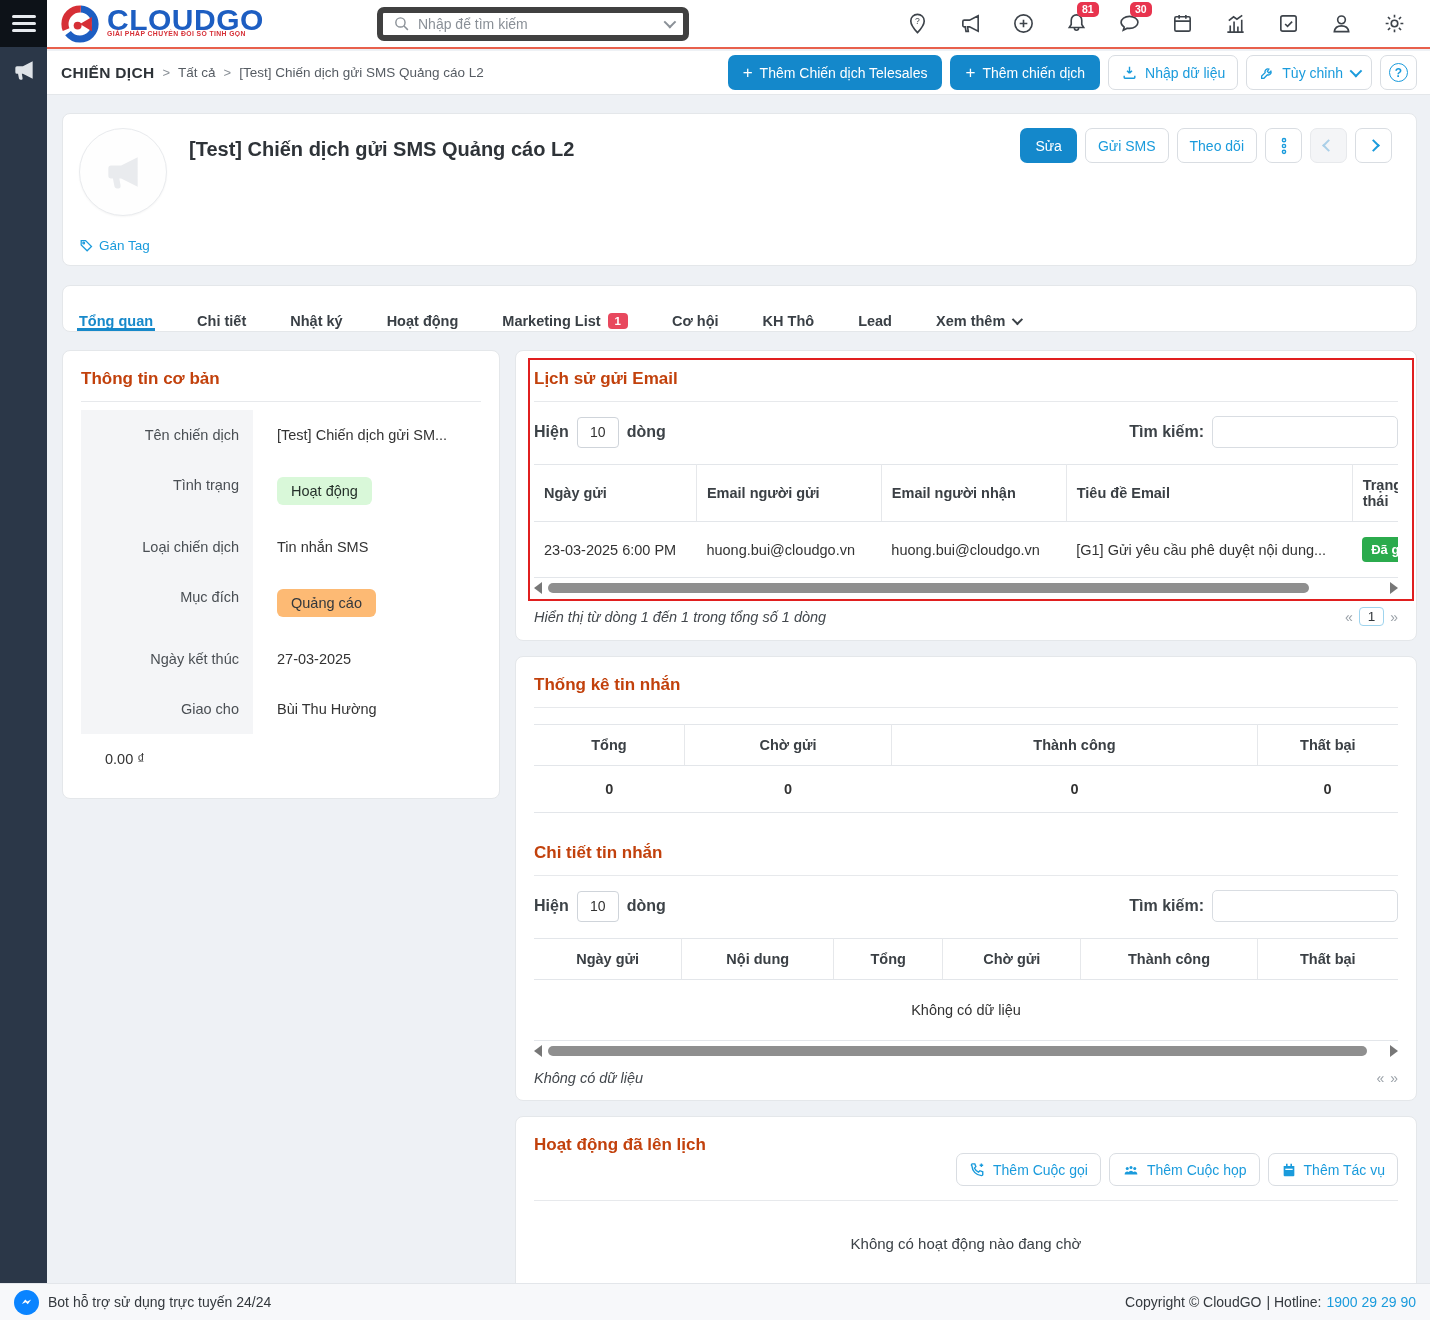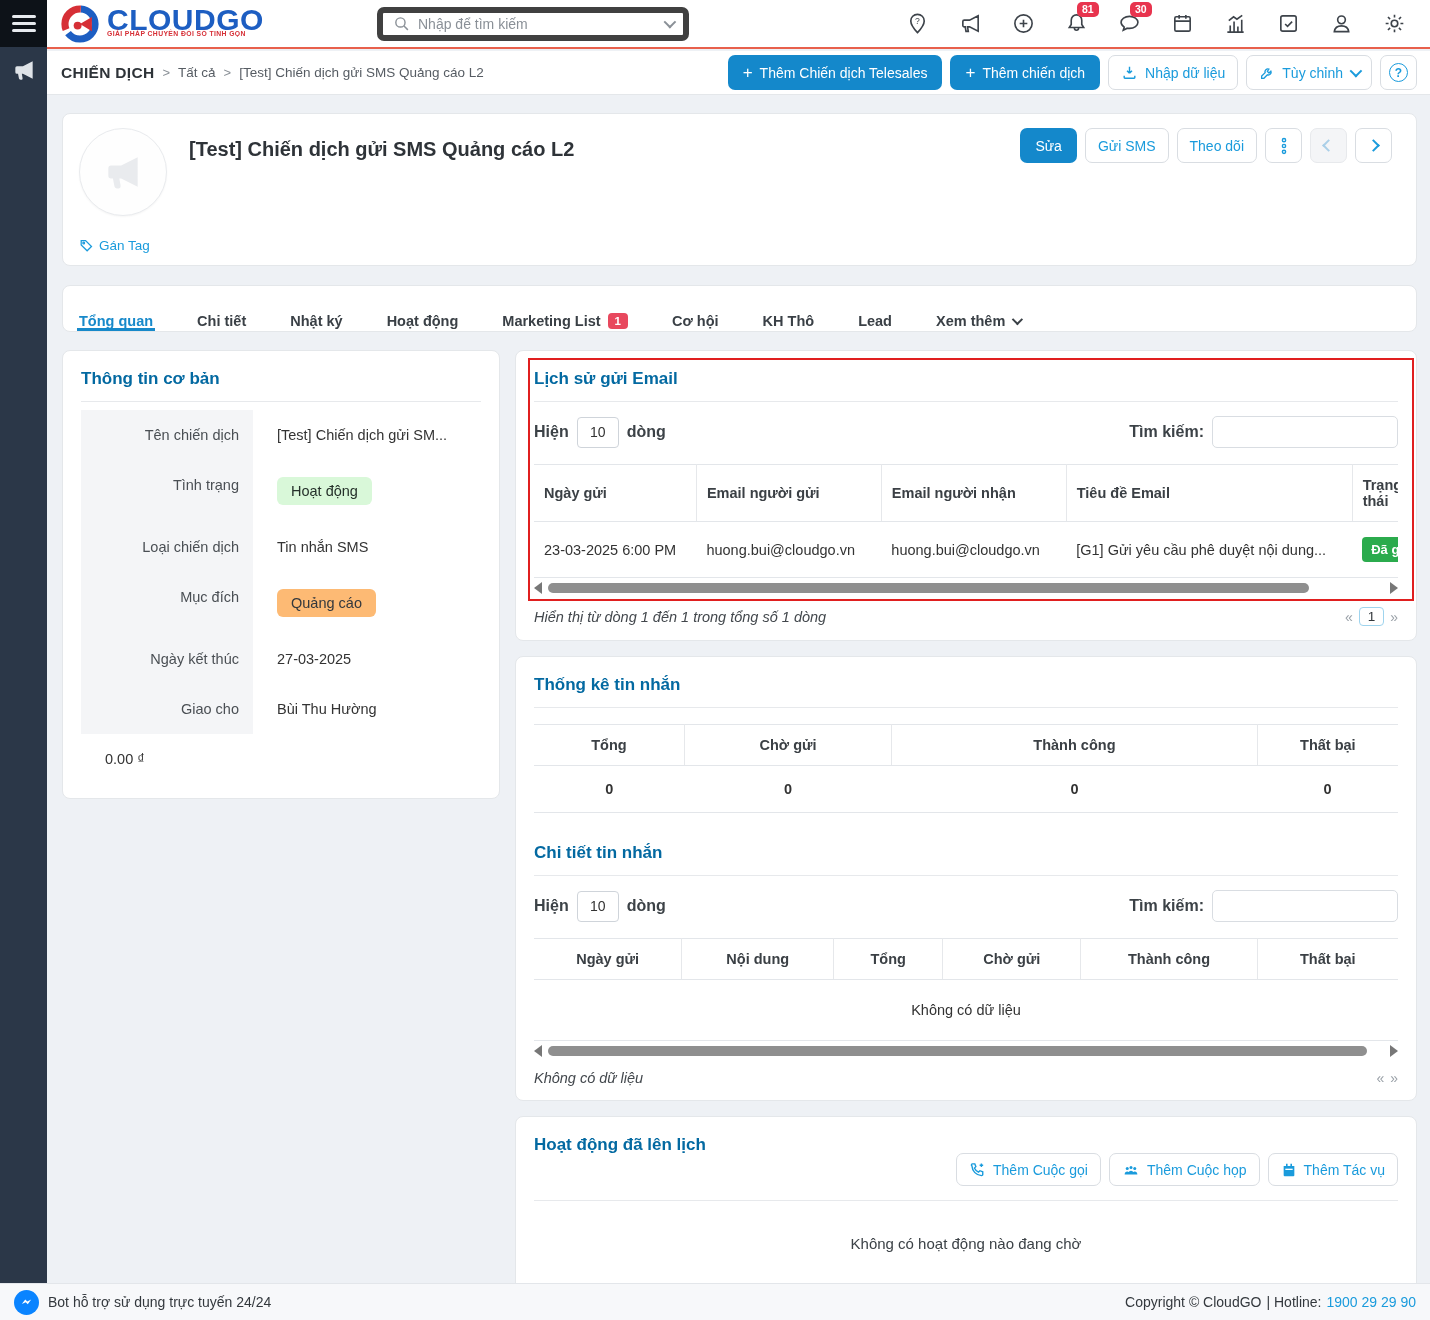--- a/index.html
+++ b/index.html
@@ -56,21 +56,21 @@
   .tabs-card { margin-top:19px; height:47px; display:flex; align-items:stretch; padding:0 14px; gap:40px;}
   .tab { display:flex; align-items:center; gap:7px; font-size:14.5px; font-weight:bold; color:#3a4046; border-bottom:3px solid transparent; padding:0 2px; cursor:pointer; white-space:nowrap;margin-top:28px;}
   .tab.active { color:#1789ca; border-bottom-color:#1789ca;}
   .tab .tbadge { background:#e8485e; color:#fff; font-size:11.5px; padding:2px 7px; border-radius:4px; font-weight:bold;}
   .tab .chev { border-color:#3a4046; width:8px; height:8px;}
   
   .cols { display:flex; gap:15px; margin-top:18px; align-items:flex-start;}
   .col-left { width:438px; }
   .col-right { flex:1; display:flex; flex-direction:column; gap:15px;}
   .panel { padding:14px 18px; }
-  .panel h2 { font-size:17px; font-weight:bold; color:#0369a1; padding:4px 0 12px 0;}
+  .panel h2 { font-size:17px; font-weight:bold; color:#c2410c; padding:4px 0 12px 0;}
   .panel hr { border:none; border-top:1px solid #e7e9ec;}
   
   .info-rows { margin-top:8px;}
   .info-row { display:flex; align-items:stretch;}
   .info-label { width:172px; background:#f4f5f7; text-align:right; padding:17px 14px; font-size:14.5px; color:#4a4f54; white-space:nowrap; overflow:hidden;}
   .info-value { flex:1; padding:17px 0 17px 24px; font-size:14.5px; color:#333; display:flex; align-items:center;}
   .pill { border-radius:6px; padding:6px 14px; font-size:14.5px;}
   .pill-green { background:#d9f8d9; color:#25302a;}
   .pill-gray { background:#fdba74; color:#33383d;}
   

